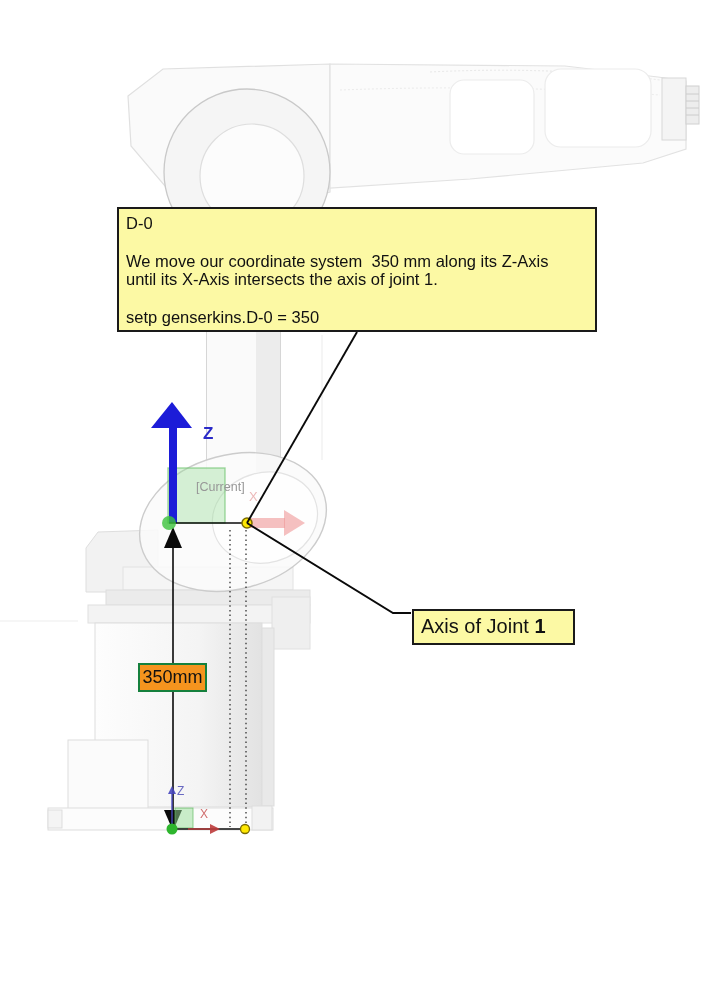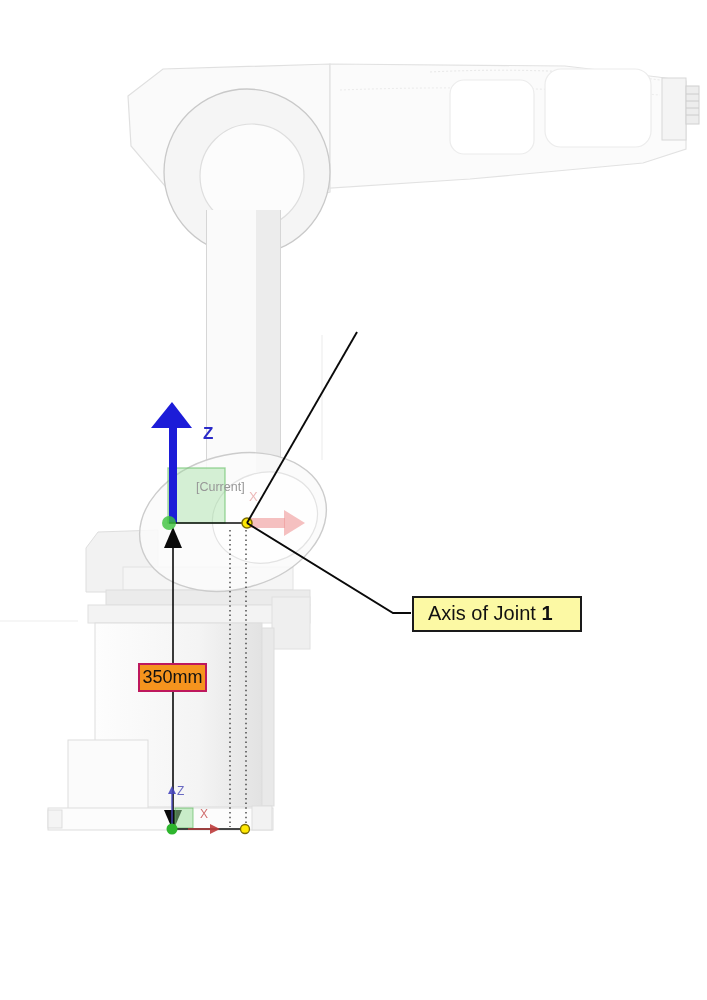--- a/index.html
+++ b/index.html
@@ -9,27 +9,27 @@
   svg{position:absolute;left:0;top:0;}
   .abs{position:absolute;}
   
   .note-box{left:117px;top:207px;width:476px;height:121px;
             background:#fcf9a4;border:2px solid #1a1a1a;}
   .note-title{left:7px;top:5px;font-size:16.5px;}
   .note-line1{left:7px;top:43px;font-size:16.5px;white-space:pre;}
   .note-line2{left:7px;top:61px;font-size:16.5px;white-space:pre;}
   .note-cmd{left:7px;top:99px;font-size:16.5px;white-space:pre;}
   
-  .joint-box{left:412px;top:596px;width:152px;height:32px;
+  .joint-box{left:412px;top:609px;width:152px;height:32px;
              background:#fcf9a4;border:2px solid #1a1a1a;
-             font-size:20px;line-height:31px;padding-left:14px;}
+             font-size:20px;line-height:31px;padding-left:7px;}
   .joint-box b{font-weight:bold;}
   
   .dim-box{left:138px;top:663px;width:65px;height:25px;
-           background:#f5941e;border:2px solid #be185d;
+           background:#f5941e;border:2px solid #15803d;
            font-size:18px;line-height:24px;text-align:center;}
   
   .current-label{left:196px;top:480px;font-size:12.5px;color:#979797;}
   .z-top{left:203px;top:424px;font-size:17px;font-weight:600;color:#2a2ac8;}
   .x-top-faint{left:249px;top:489px;font-size:13px;color:rgba(215,100,100,.45);}
   .z-base{left:177px;top:784px;font-size:12px;color:rgba(80,80,185,.85);}
   .x-base{left:200px;top:807px;font-size:12px;color:rgba(200,85,85,.85);}
 </style>
 </head>
 <body>
@@ -129,20 +129,26 @@
     <circle cx="172" cy="829" r="5.5" fill="#2db52d"></circle>
     <circle cx="245" cy="829" r="4.5" fill="#ffe800" stroke="#7a6a00" stroke-width="1.3"></circle>
   </g>
 
   <g stroke="#0a0a0a" stroke-width="1.9" fill="none">
     <line x1="357" y1="332" x2="247" y2="523"></line>
     <polyline points="247,523 393,613 411,613"></polyline>
   </g>
 </svg>
 
+<div class="abs note-box">
+  <div class="abs note-title">D-0</div>
+  <div class="abs note-line1">We move our coordinate system  350 mm along its Z-Axis</div>
+  <div class="abs note-line2">until its X-Axis intersects the axis of joint 1.</div>
+  <div class="abs note-cmd">setp genserkins.D-0 = 350</div>
+</div>
 
 <div class="abs joint-box"><span>Axis of Joint </span><b>1</b></div>
 
 <div class="abs dim-box">350mm</div>
 
 <div class="abs current-label">[Current]</div>
 <div class="abs z-top">Z</div>
 <div class="abs x-top-faint">X</div>
 <div class="abs z-base">Z</div>
 <div class="abs x-base">X</div>

